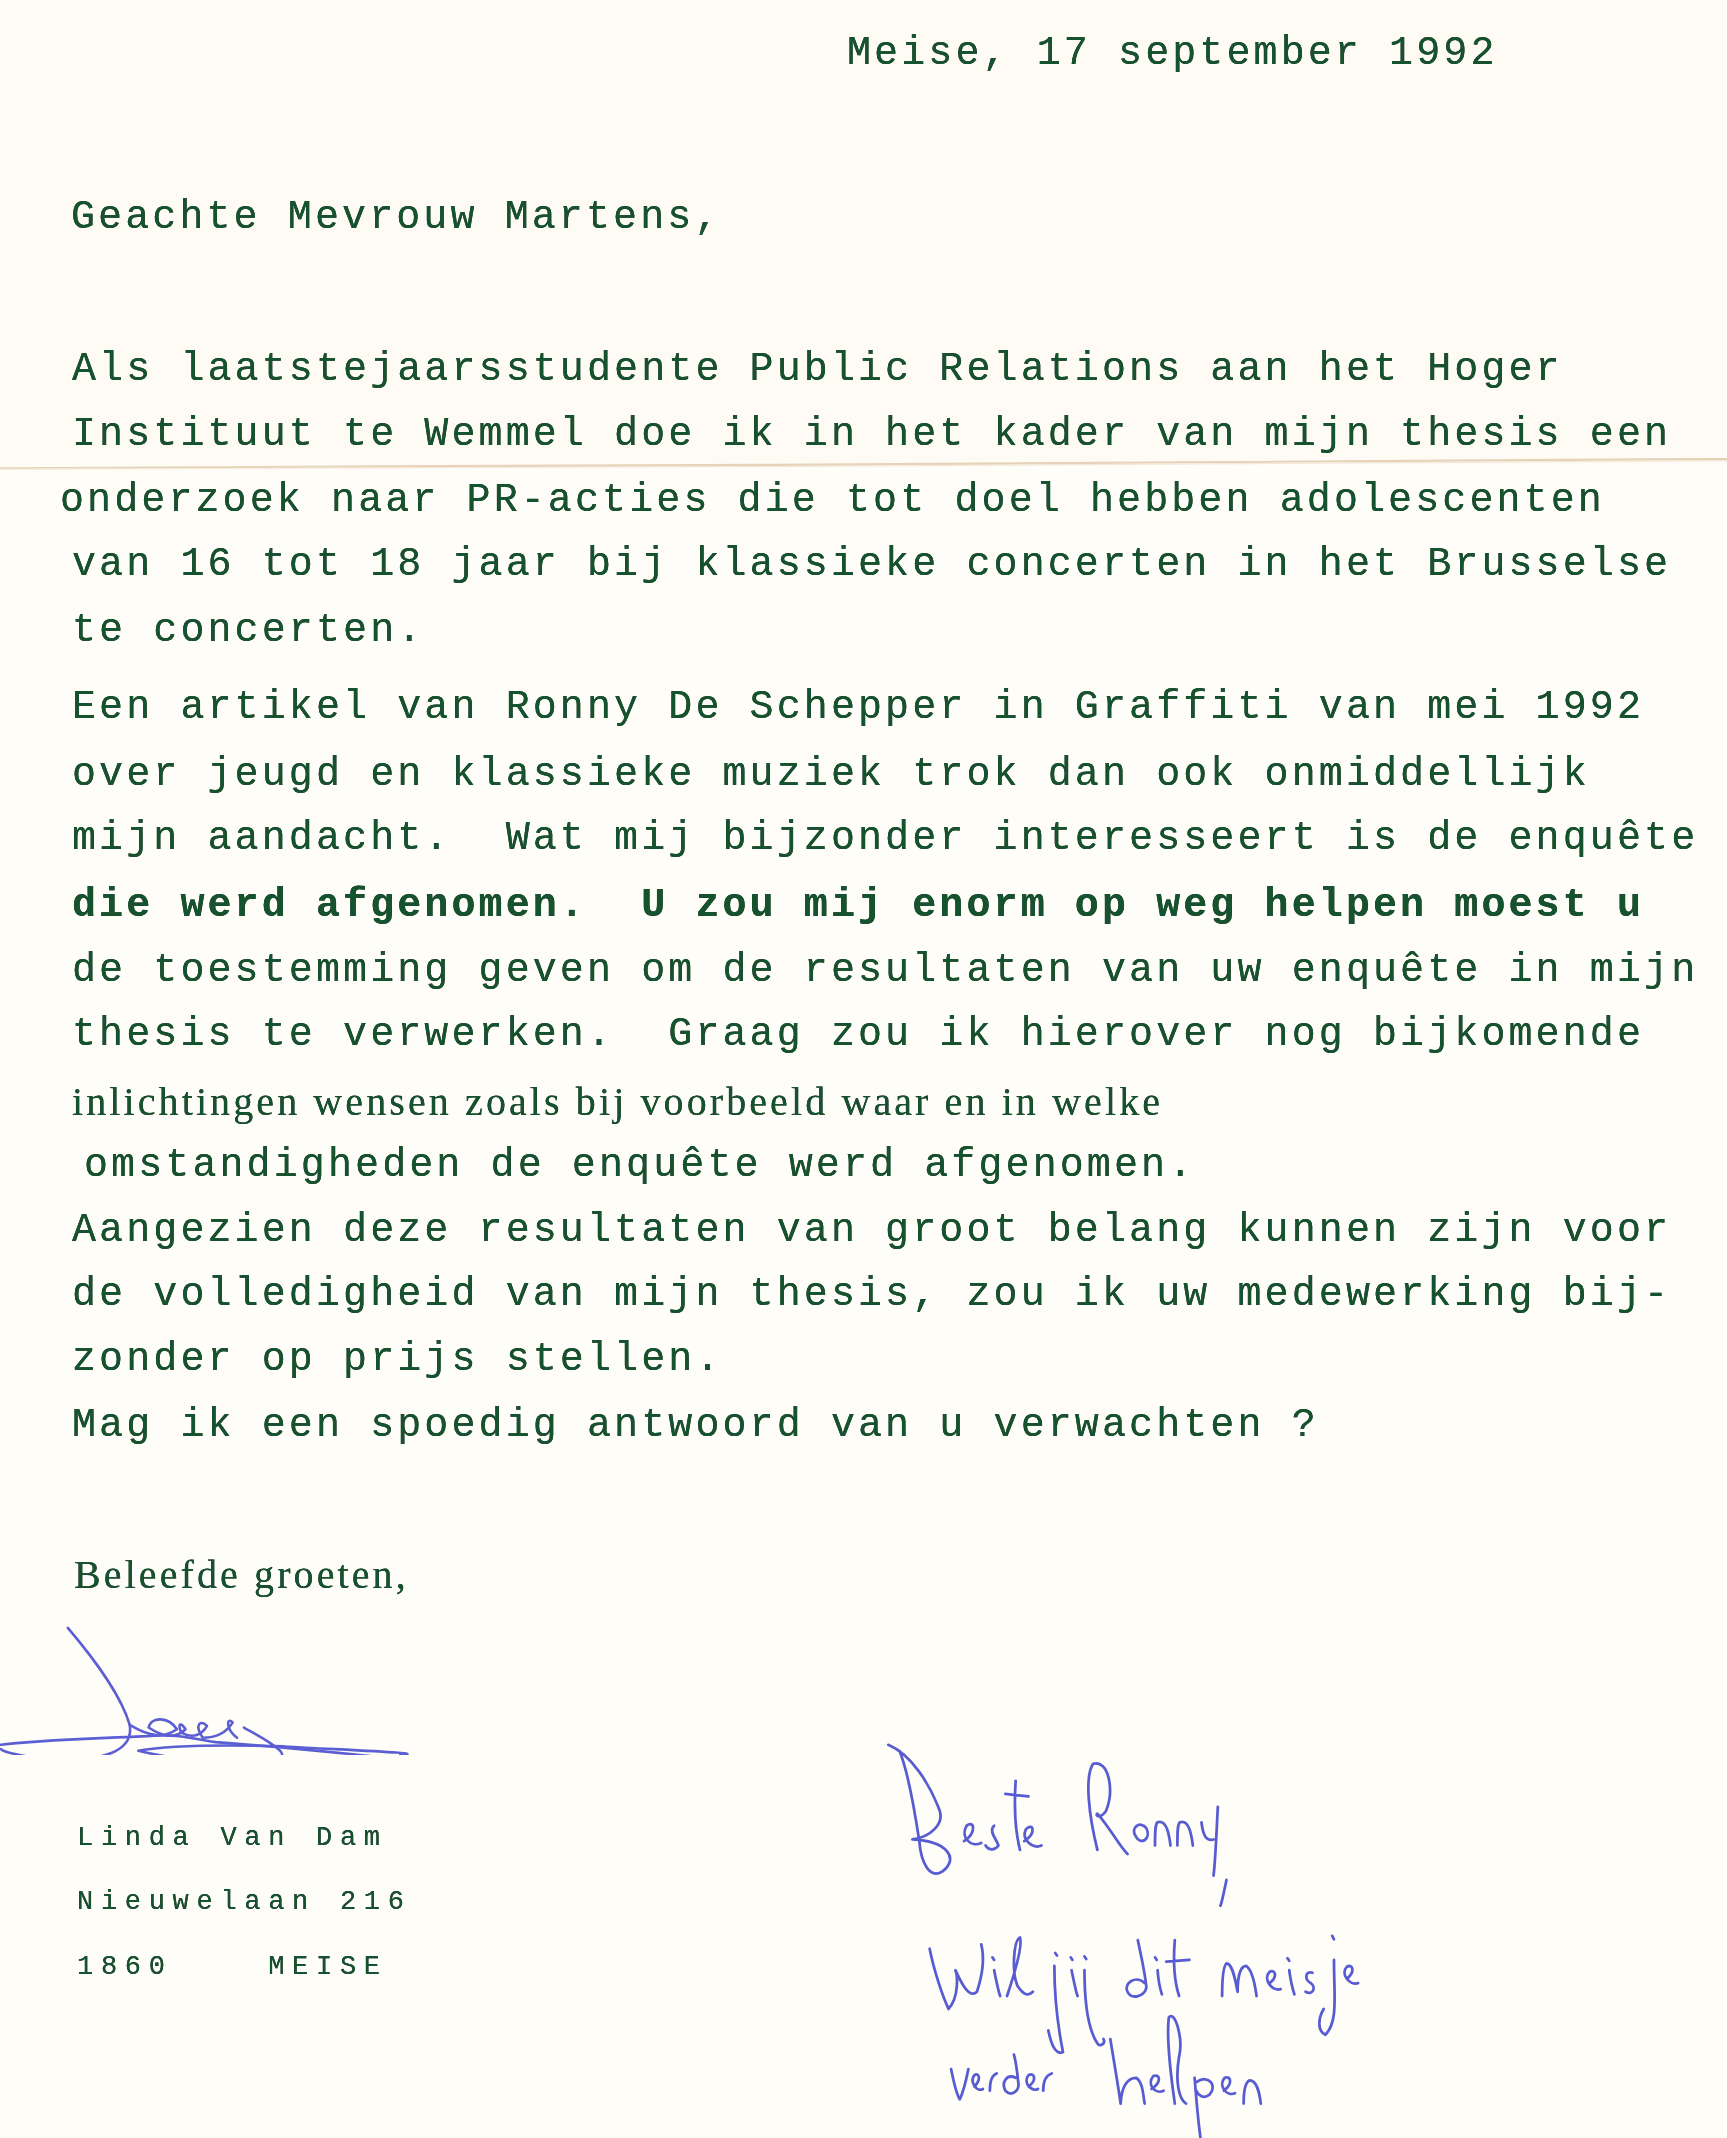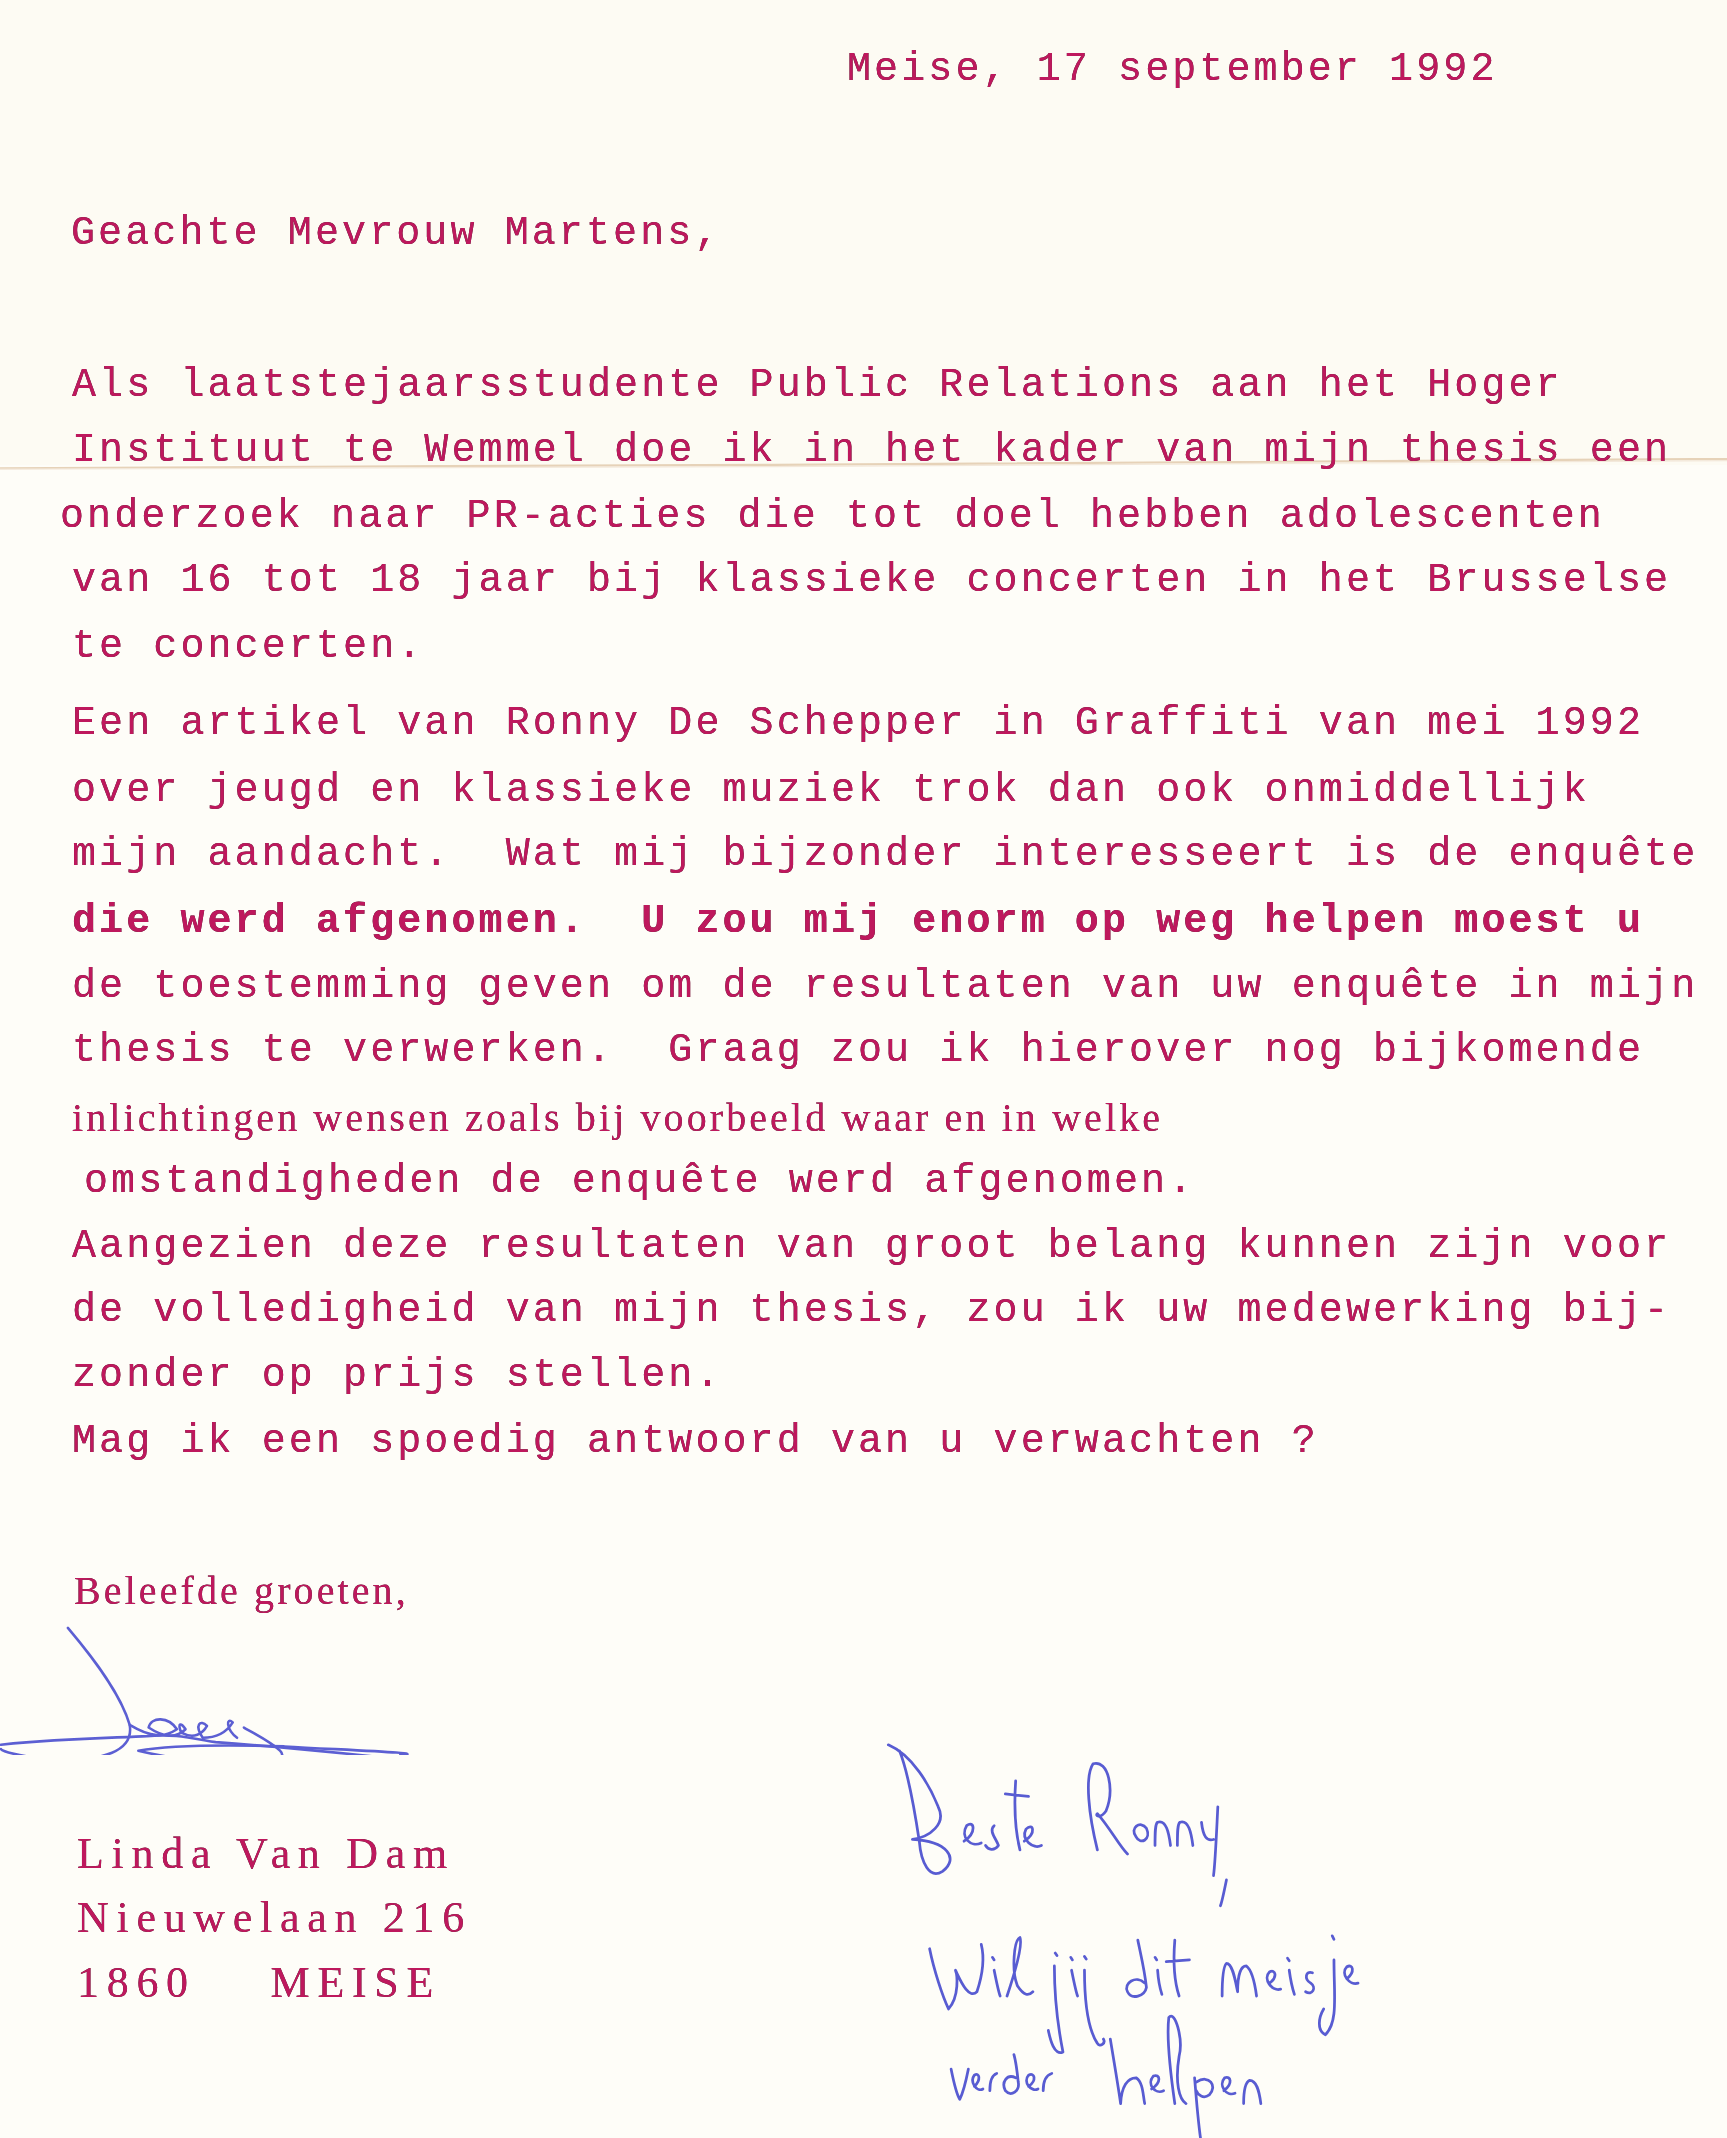--- a/index.html
+++ b/index.html
@@ -11,27 +11,26 @@
     position:absolute; left:0; top:0; width:1728px; height:465px;
     background:#fdfbf3;
   }
   .crease {
     position:absolute; left:0; top:458px; width:1728px; height:12px;
   }
   .line {
     position:absolute; white-space:pre;
     font-family:"Liberation Mono", "DejaVu Sans Mono", monospace;
     font-size:40px; line-height:40px; letter-spacing:3.1px;
-    color:#be185d;
+    color:#14532d;
     text-shadow:0 0 0.5px #2a2520;
-    margin-top:16px;
   }
   .addr {
-    font-family:Liberation Serif, serif;
-    font-size:44px; letter-spacing:7.7px;
+    font-family:Liberation Mono, monospace;
+    font-size:27px; letter-spacing:7.7px;
   }
   .signature {
     position:absolute; left:0; top:1609px; width:706px; height:146px;
   }
   .handnote {
     position:absolute; left:878px; top:1712px; width:850px; height:427px;
   }
 </style>
 </head>
 <body>

